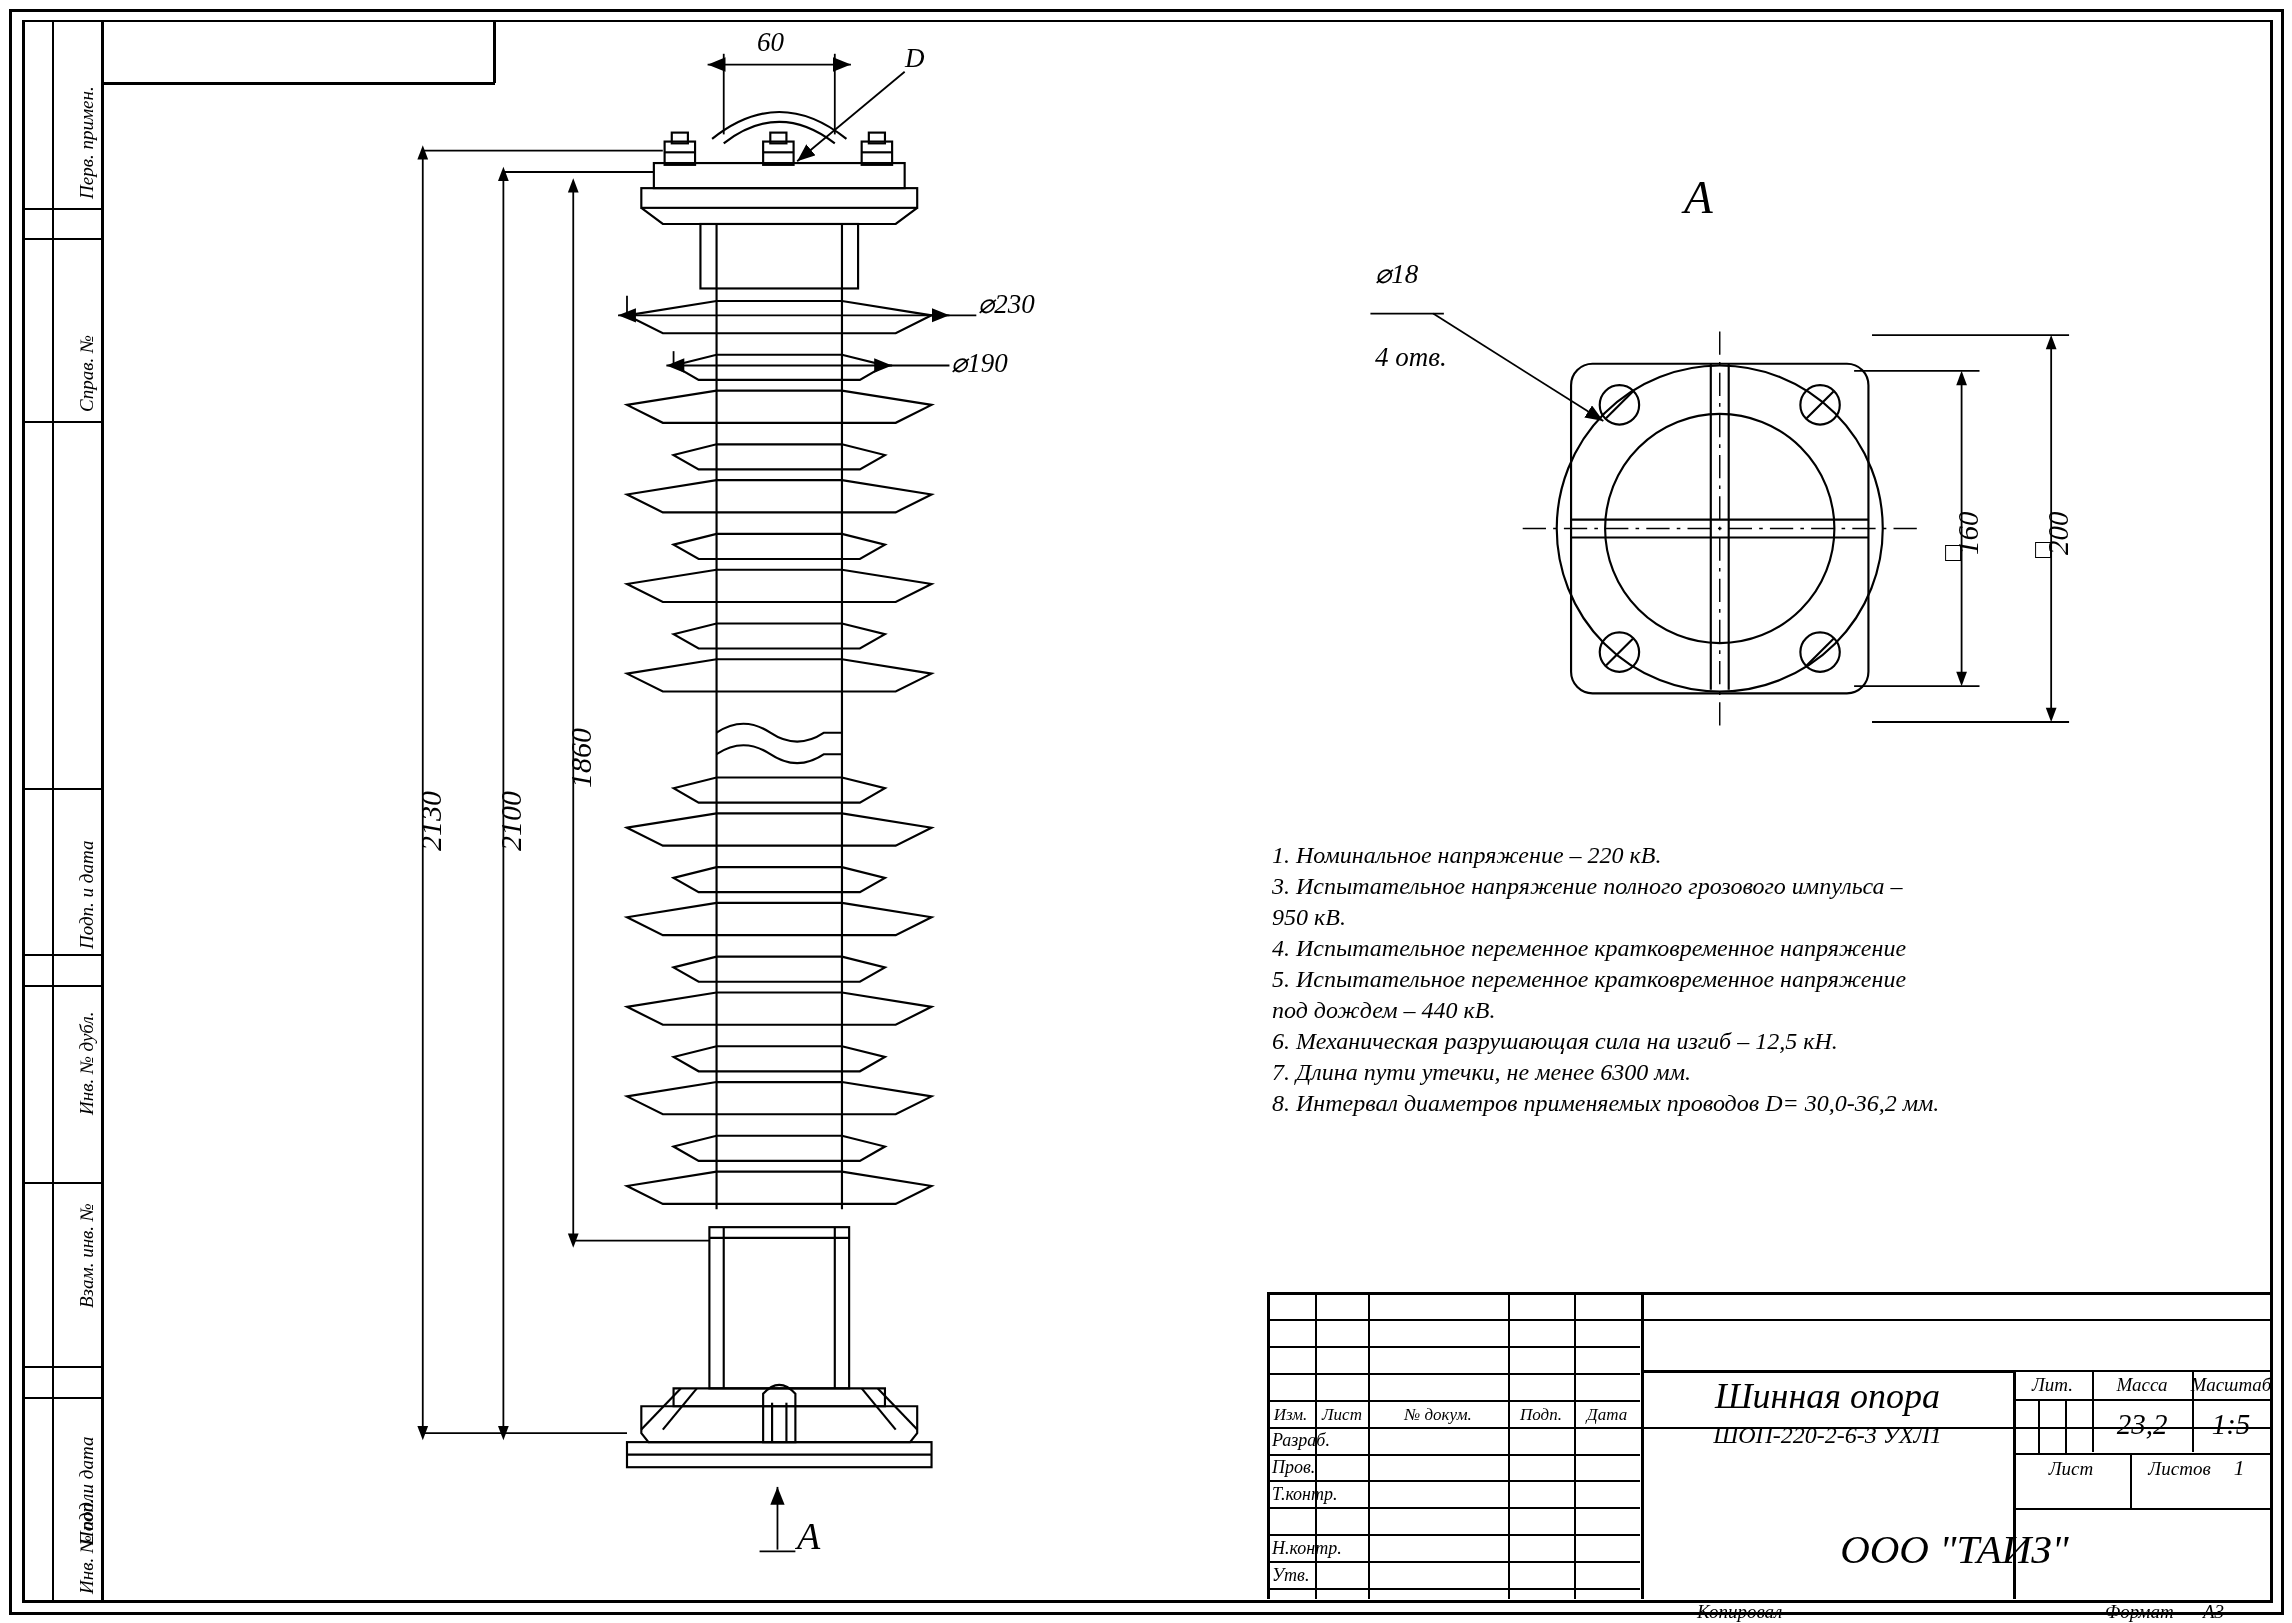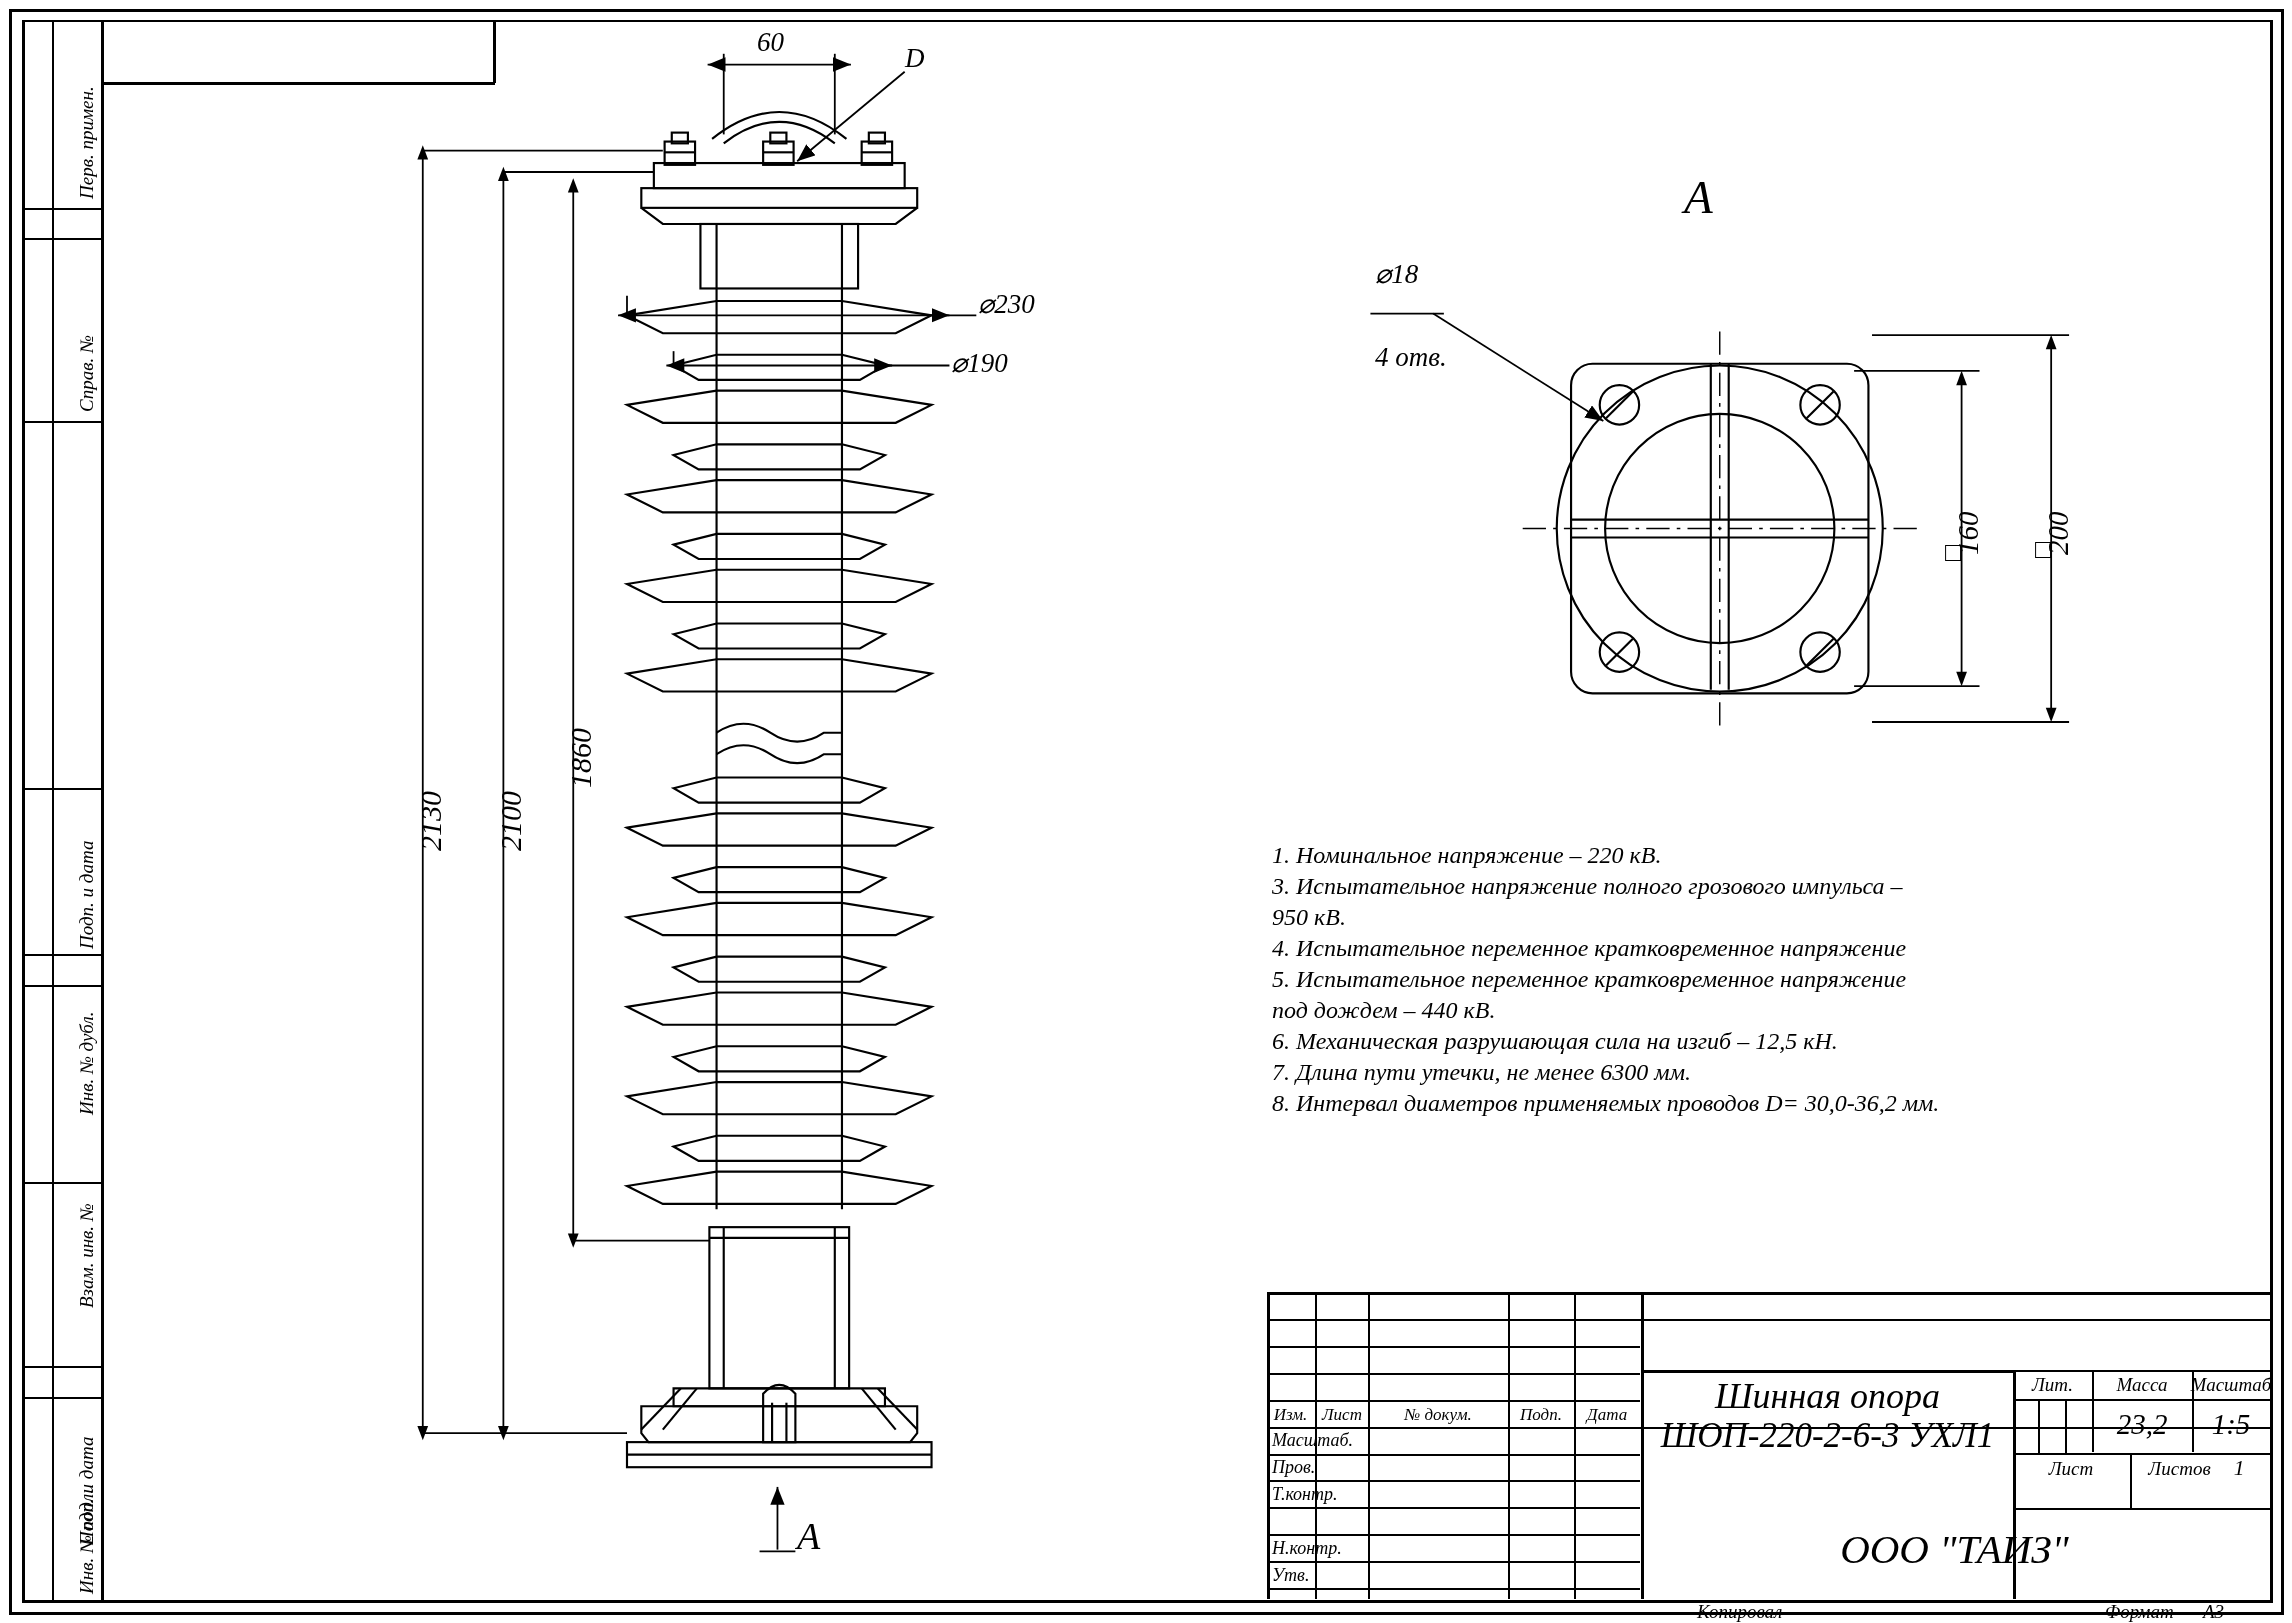--- a/index.html
+++ b/index.html
@@ -285,28 +285,28 @@
   <div class="ln v" style="left:2038px;top:1399px;height:54px;"></div>
   <div class="ln v" style="left:2065px;top:1399px;height:54px;"></div>
   <div class="ln h1" style="left:1641px;top:1370px;width:373px;"></div>
 
   <div class="cell" style="left:1267px;top:1402px;width:47px;height:25px;font-size:17px;">Изм.</div>
   <div class="cell" style="left:1315px;top:1402px;width:54px;height:25px;font-size:17px;">Лист</div>
   <div class="cell" style="left:1368px;top:1402px;width:140px;height:25px;font-size:17px;">№ докум.</div>
   <div class="cell" style="left:1508px;top:1402px;width:66px;height:25px;font-size:17px;">Подп.</div>
   <div class="cell" style="left:1574px;top:1402px;width:66px;height:25px;font-size:17px;">Дата</div>
 
-  <div class="cell" style="left:1272px;top:1428px;width:99px;height:25px;justify-content:flex-start;font-size:18px;">Масштаб.</div>
+  <div class="cell" style="left:1272px;top:1428px;width:99px;height:25px;justify-content:flex-start;font-size:18px;">Разраб.</div>
   <div class="cell" style="left:1272px;top:1455px;width:99px;height:25px;justify-content:flex-start;font-size:18px;">Пров.</div>
   <div class="cell" style="left:1272px;top:1482px;width:99px;height:25px;justify-content:flex-start;font-size:18px;">Т.контр.</div>
   <div class="cell" style="left:1272px;top:1536px;width:99px;height:25px;justify-content:flex-start;font-size:18px;">Н.контр.</div>
   <div class="cell" style="left:1272px;top:1563px;width:99px;height:25px;justify-content:flex-start;font-size:18px;">Утв.</div>
 
   <div class="cell" style="left:1641px;top:1375px;width:373px;height:41px;font-size:36px;">Шинная опора</div>
-  <div class="cell" style="left:1641px;top:1415px;width:373px;height:41px;font-size:35px;text-align:right;">ШОП-220-2-6-3 УХЛ1</div>
+  <div class="cell" style="left:1641px;top:1415px;width:373px;height:41px;font-size:24px;text-align:right;">ШОП-220-2-6-3 УХЛ1</div>
   <div class="cell" style="left:1641px;top:1522px;width:627px;height:54px;font-size:41px;">ООО "ТАИЗ"</div>
 
   <div class="cell" style="left:2013px;top:1372px;width:79px;height:25px;font-size:19px;">Лит.</div>
   <div class="cell" style="left:2092px;top:1372px;width:100px;height:25px;font-size:19px;">Масса</div>
   <div class="cell" style="left:2192px;top:1372px;width:78px;height:25px;font-size:19px;">Масштаб</div>
   <div class="cell" style="left:2092px;top:1402px;width:100px;height:45px;font-size:29px;">23,2</div>
   <div class="cell" style="left:2192px;top:1402px;width:78px;height:45px;font-size:29px;">1:5</div>
   <div class="cell" style="left:2013px;top:1456px;width:116px;height:25px;font-size:19px;">Лист</div>
   <div class="cell" style="left:2130px;top:1456px;width:99px;height:25px;font-size:19px;">Листов</div>
   <div class="cell" style="left:2212px;top:1456px;width:54px;height:25px;font-size:21.5px;">1</div>

